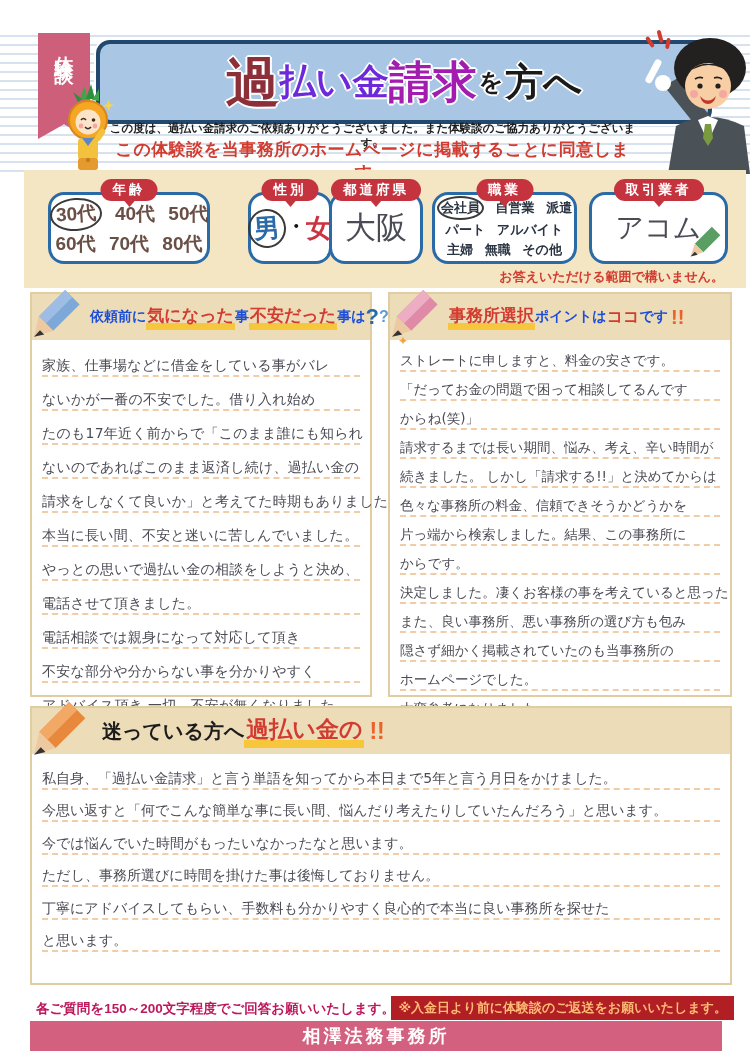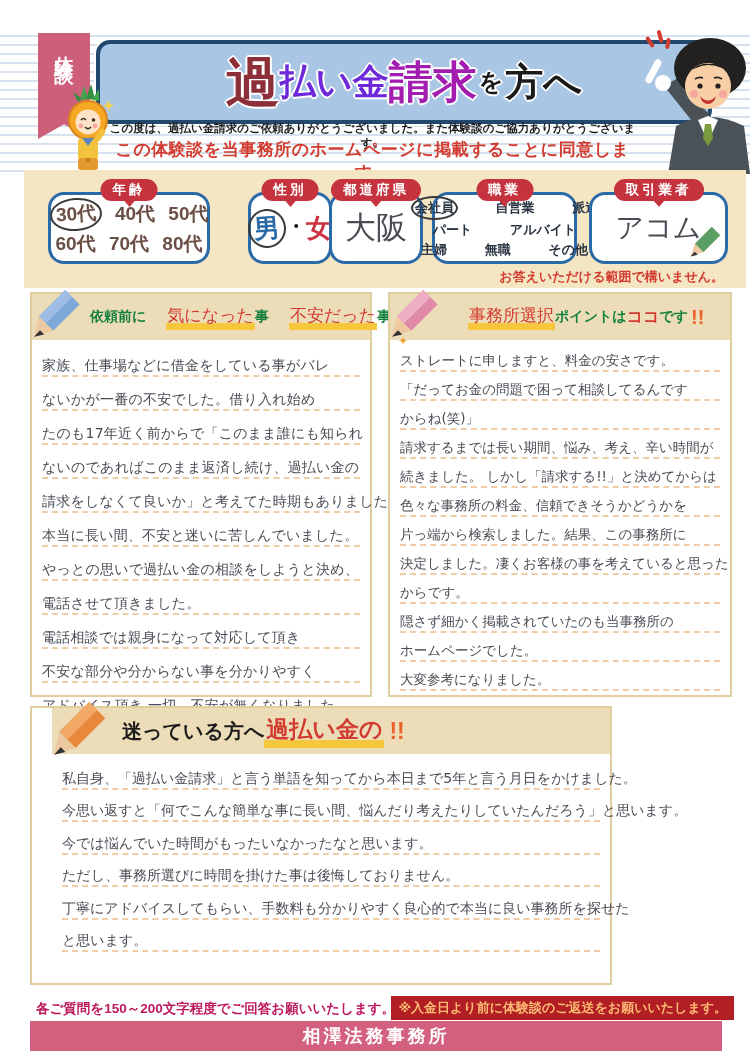--- a/index.html
+++ b/index.html
@@ -89,45 +89,45 @@
     display:inline-block;transform:rotate(-4deg);
   }
   .gender-line{font-size:26px;font-weight:bold;white-space:nowrap;}
   .g-male{color:#2a6aa6;}
   .g-dot{color:#111;font-size:20px;vertical-align:4px;}
   .g-female{color:#cc3340;}
   .handwrite{color:#4b4b55;font-family:"DejaVu Sans",sans-serif;}
   .pref-val{font-size:31px;}
   .dealer-val{font-size:28px;}
   .job-row{font-size:13px;font-weight:bold;color:#2b3442;line-height:1.55;white-space:nowrap;}
-  .job-row span{margin:0 17px;}
+  .job-row span{margin:0 4px;}
   .job-circle{border:2px solid #3a3a3a;border-radius:50%;padding:0 2px;display:inline-block;}
   .strip-note{
     position:absolute;right:22px;bottom:2px;
     font-size:13px;font-weight:bold;color:#d23b2f;
   }
   .dealer-pencil{position:absolute;right:3px;bottom:2px;width:34px;height:34px;}
   
   .panel{
     position:absolute;background:#fff;border:2px solid #e0cda1;box-sizing:border-box;
   }
   .panel-left{left:30px;top:292px;width:342px;height:405px;}
   .panel-right{left:388px;top:292px;width:344px;height:405px;}
-  .panel-bottom{left:30px;top:706px;width:582px;height:279px;padding-left:20px;}
+  .panel-bottom{left:30px;top:706px;width:702px;height:279px;}
   .panel-head{
     position:relative;height:46px;background:#ecdcb8;
     display:flex;align-items:center;padding-left:58px;white-space:nowrap;
   }
   .panel-bottom .panel-head{padding-left:70px;}
   .pencil-icon{position:absolute;left:2px;top:-4px;width:48px;height:48px;}
   .panel-bottom .pencil-icon{width:54px;height:54px;top:-6px;}
-  .hd-black{font-size:14px;font-weight:bold;color:#15803d;}
+  .hd-black{font-size:14px;font-weight:bold;color:#1d4ed8;}
   .hd-red{
-    font-size:17px;font-weight:normal;color:#d23b2f;
-    background:linear-gradient(transparent 74%,#f6c63c 74%);padding:0 1px 3px 1px;margin-left:20px;
+    font-size:17px;font-weight:bold;color:#d23b2f;
+    background:linear-gradient(transparent 74%,#f6c63c 74%);padding:0 1px 3px 1px;
   }
   .hd-red-plain{font-size:16px;font-weight:bold;color:#d23b2f;}
   .hd-q1{font-size:22px;font-weight:bold;color:#2a6aa6;}
   .hd-q2{font-size:16px;font-weight:bold;color:#5a9bd4;}
   .hd-bang{font-size:20px;font-weight:bold;color:#e8642c;margin-left:3px;}
   .hd-black-lg{font-size:20px;font-weight:bold;color:#1c1c1c;}
   .hd-red-lg{
     font-size:23px;font-weight:bold;color:#d23b2f;
     background:linear-gradient(transparent 76%,#f6c63c 76%);padding:0 2px 3px 2px;
   }
@@ -328,22 +328,23 @@
       <span class="hd-bang">!!</span>
     </div>
     <div class="panel-lines handwrite">
       <div class="hline">ストレートに申しますと、料金の安さです。</div>
       <div class="hline">「だってお金の問題で困って相談してるんです</div>
       <div class="hline">からね(笑)」</div>
       <div class="hline">請求するまでは長い期間、悩み、考え、辛い時間が</div>
       <div class="hline">続きました。 しかし「請求する!!」と決めてからは</div>
       <div class="hline">色々な事務所の料金、信頼できそうかどうかを</div>
       <div class="hline">片っ端から検索しました。結果、この事務所に</div>
+      <div class="hline">からです。</div>
       <div class="hline">決定しました。凄くお客様の事を考えていると思った</div>
-      <div class="hline">からです。</div>
+      <div class="hline">また、良い事務所、悪い事務所の選び方も包み</div>
       <div class="hline">隠さず細かく掲載されていたのも当事務所の</div>
       <div class="hline">ホームページでした。</div>
       <div class="hline">大変参考になりました。</div>
     </div>
   </div>
 
   <div class="panel panel-bottom">
     <div class="panel-head">
       <svg class="pencil-icon" viewBox="0 0 40 40">
         <polygon points="26,0 38,12 16,34 4,22" fill="#e8883c"></polygon>

